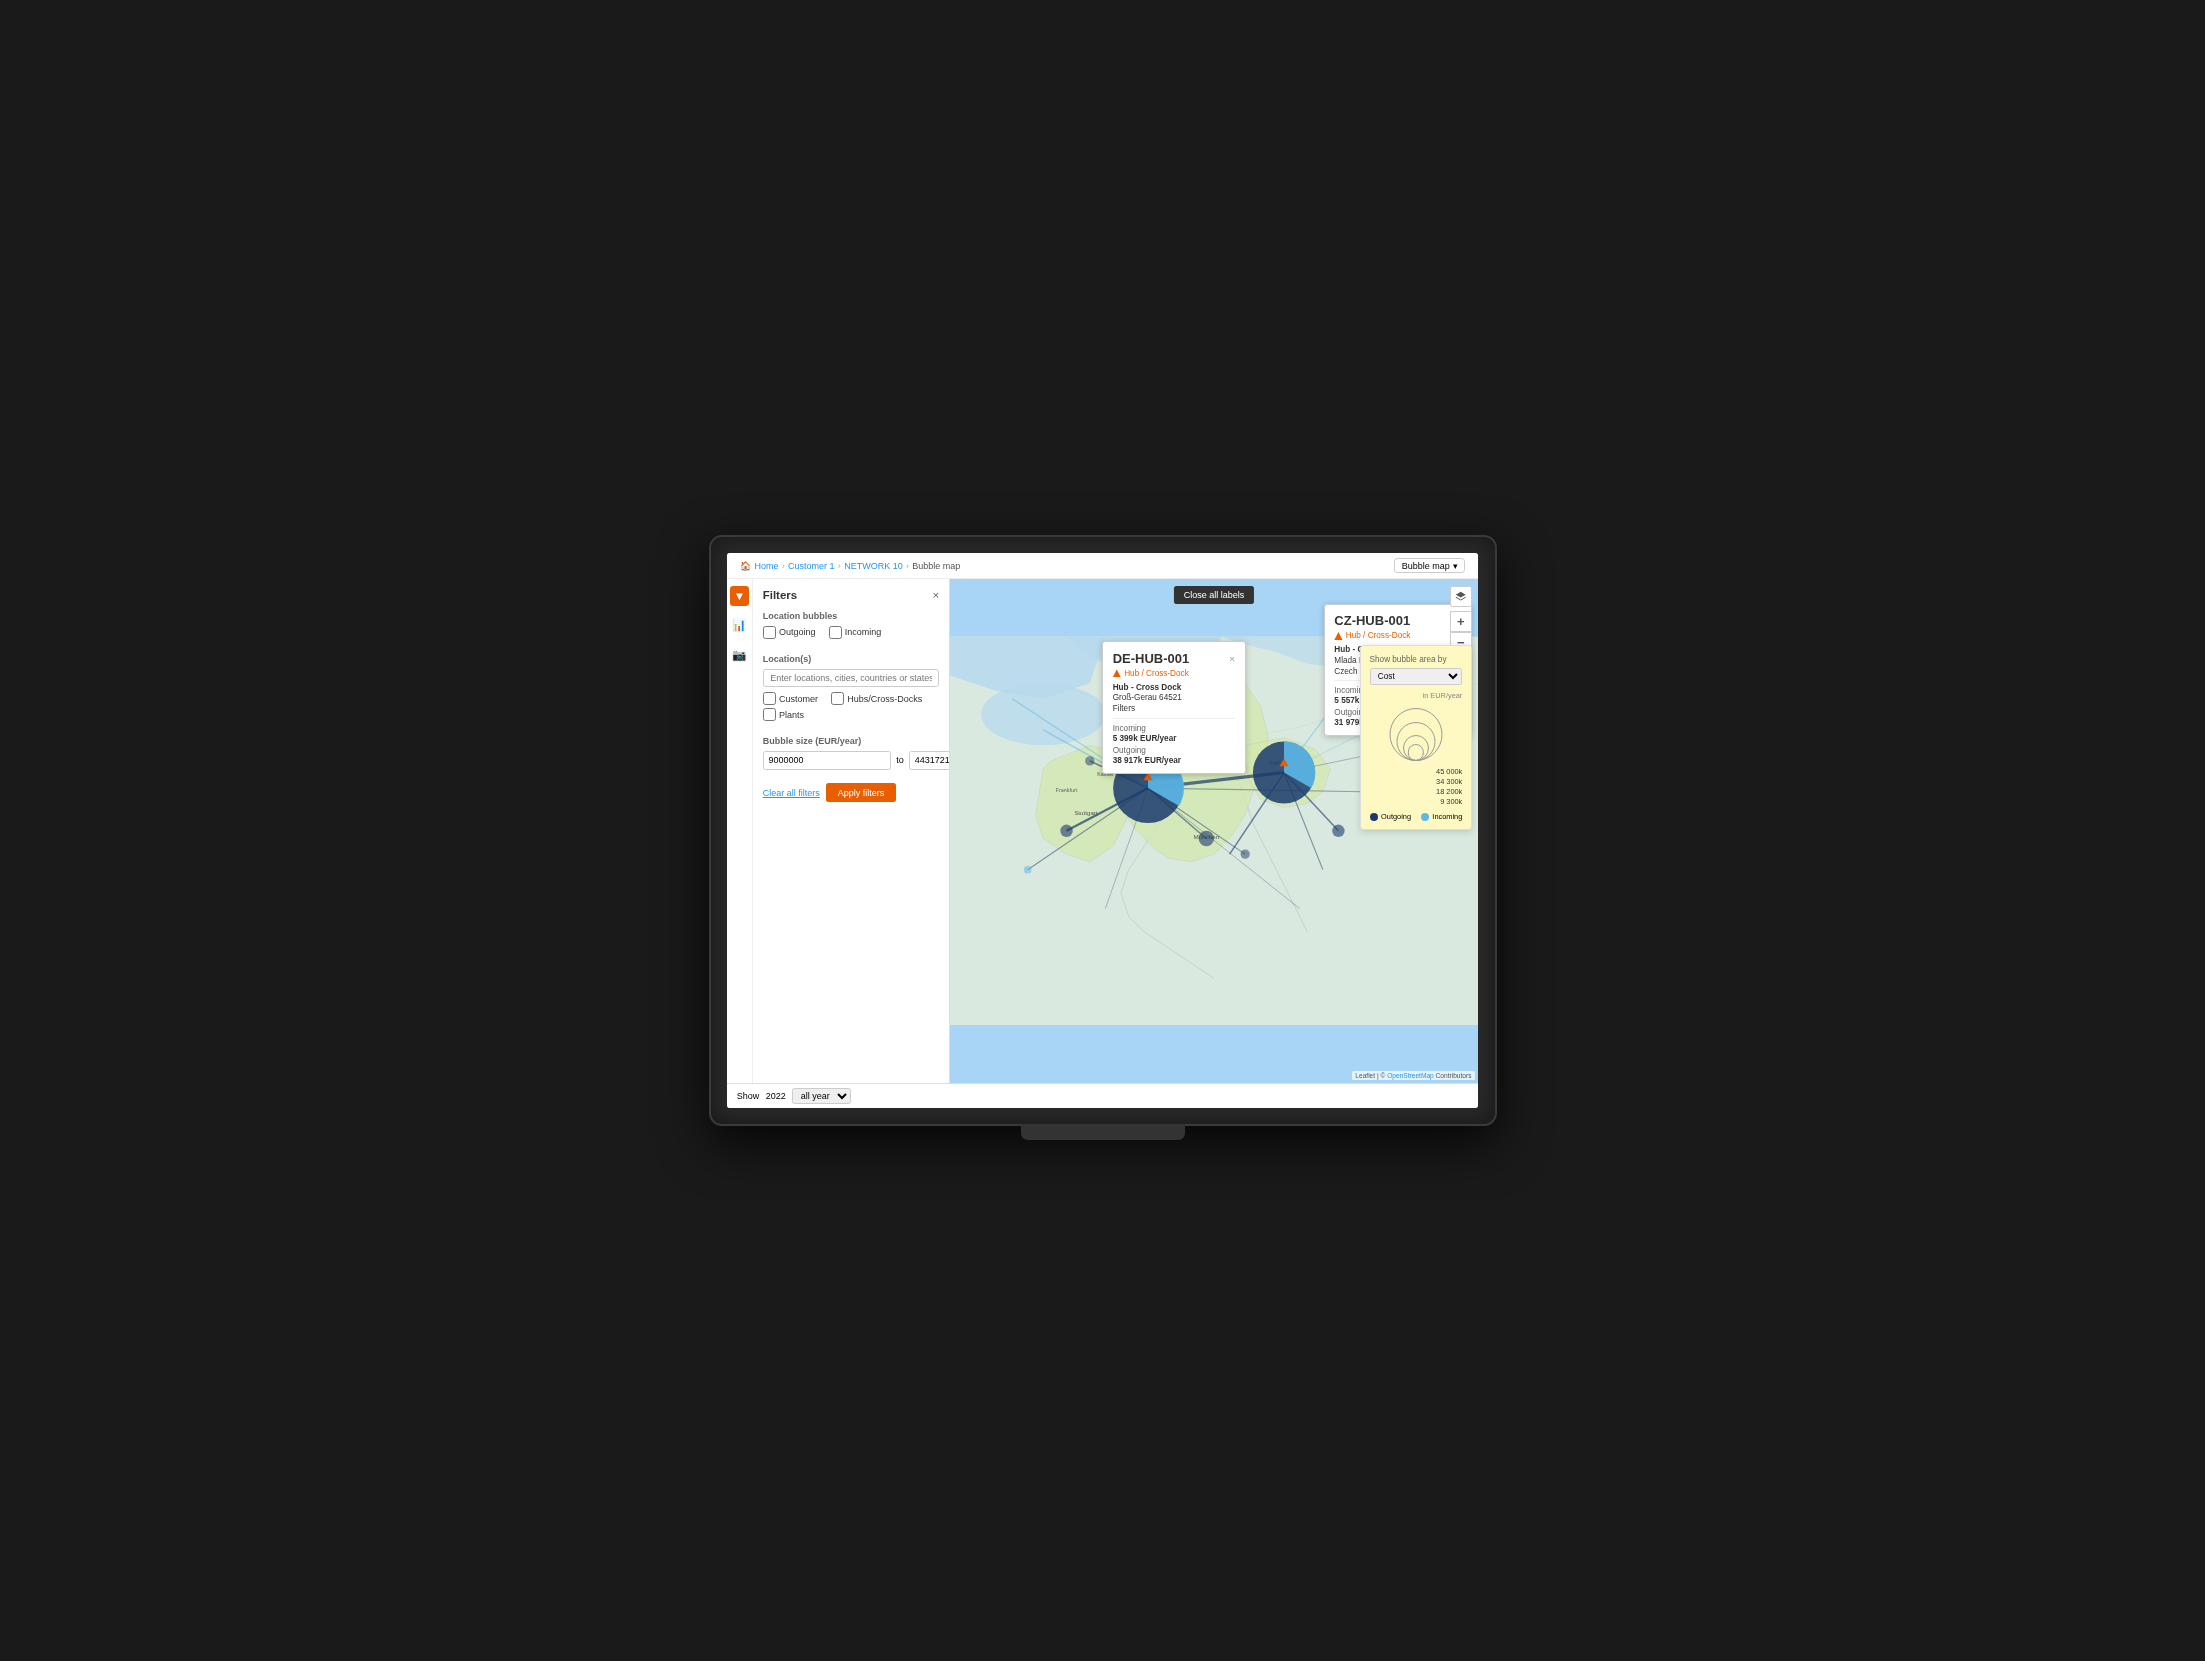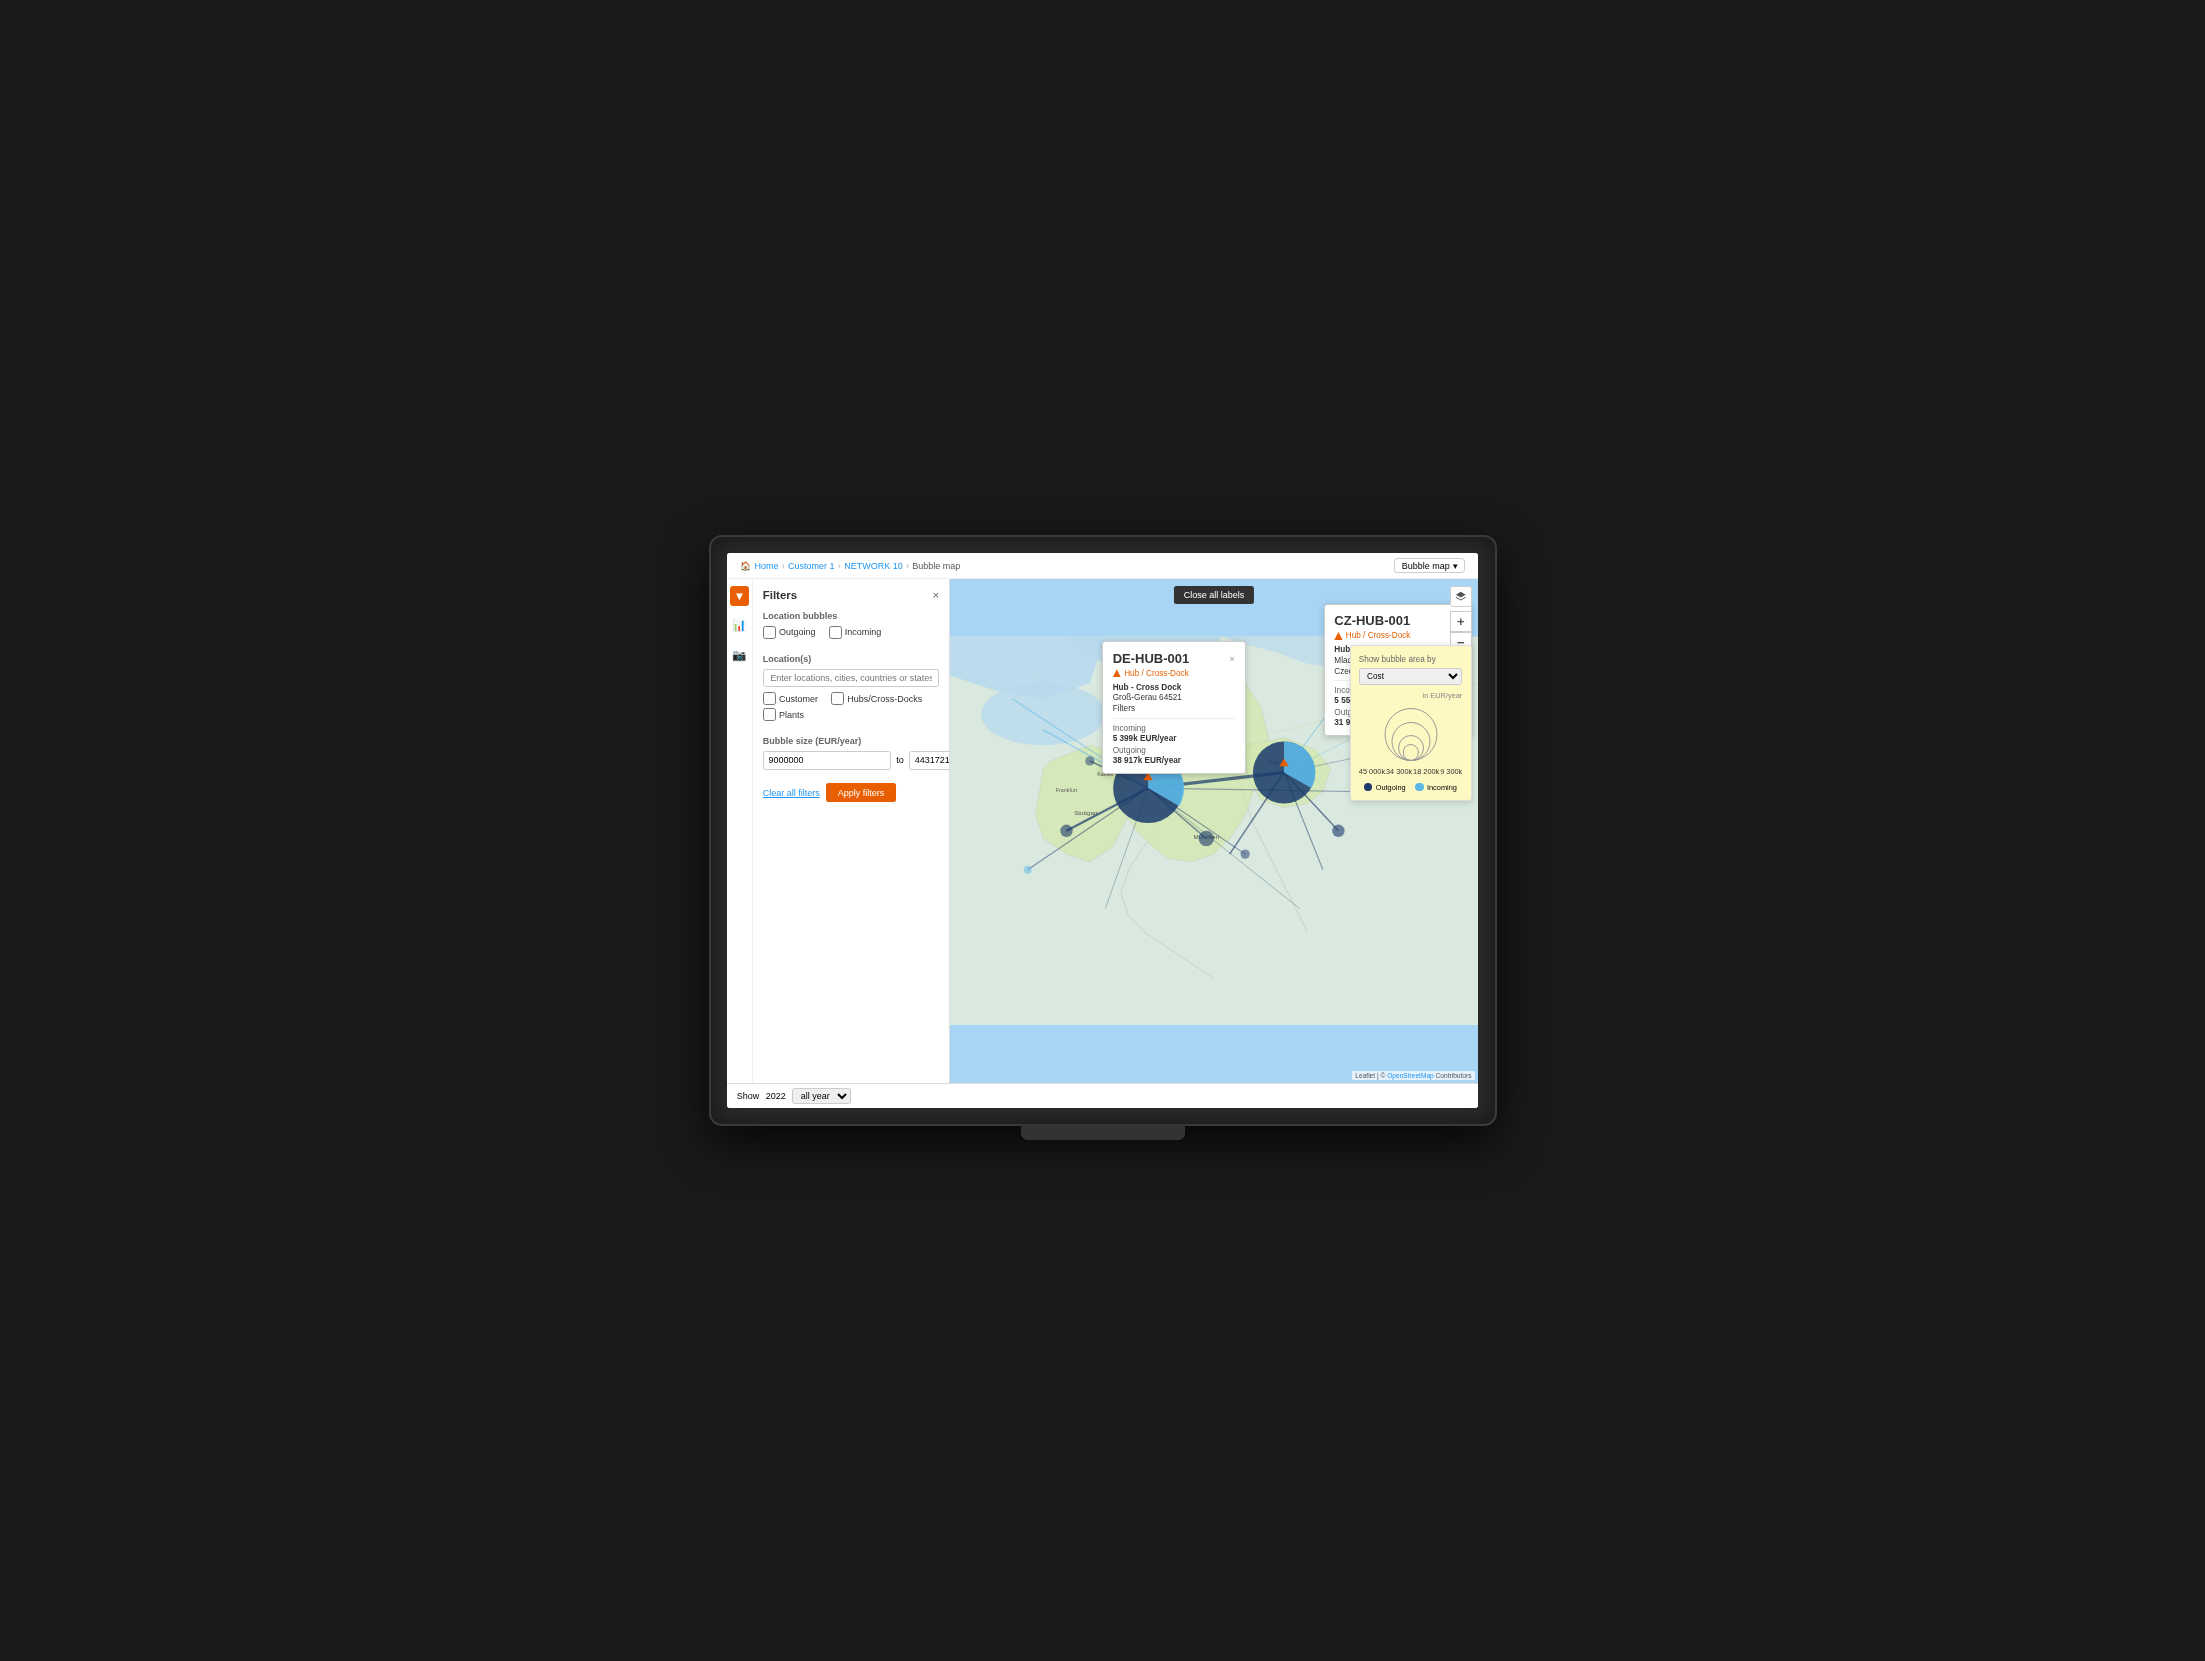--- a/index.html
+++ b/index.html
@@ -331,21 +331,21 @@
     .legend-circle {
       border: 1.6px solid #999;
       border-radius: 50%;
       position: absolute;
       bottom: 0;
       left: 50%;
       transform: translateX(-50%);
     }
     .legend-labels {
       display: flex;
-      flex-direction: row;
+      flex-direction: column;
       align-items: flex-end;
       font-size: 7.4px;
       color: #333;
       gap: 0.8px;
       margin-bottom: 6.6px;
     }
     .legend-dots {
       display: flex;
       gap: 9.8px;
       justify-content: center;

